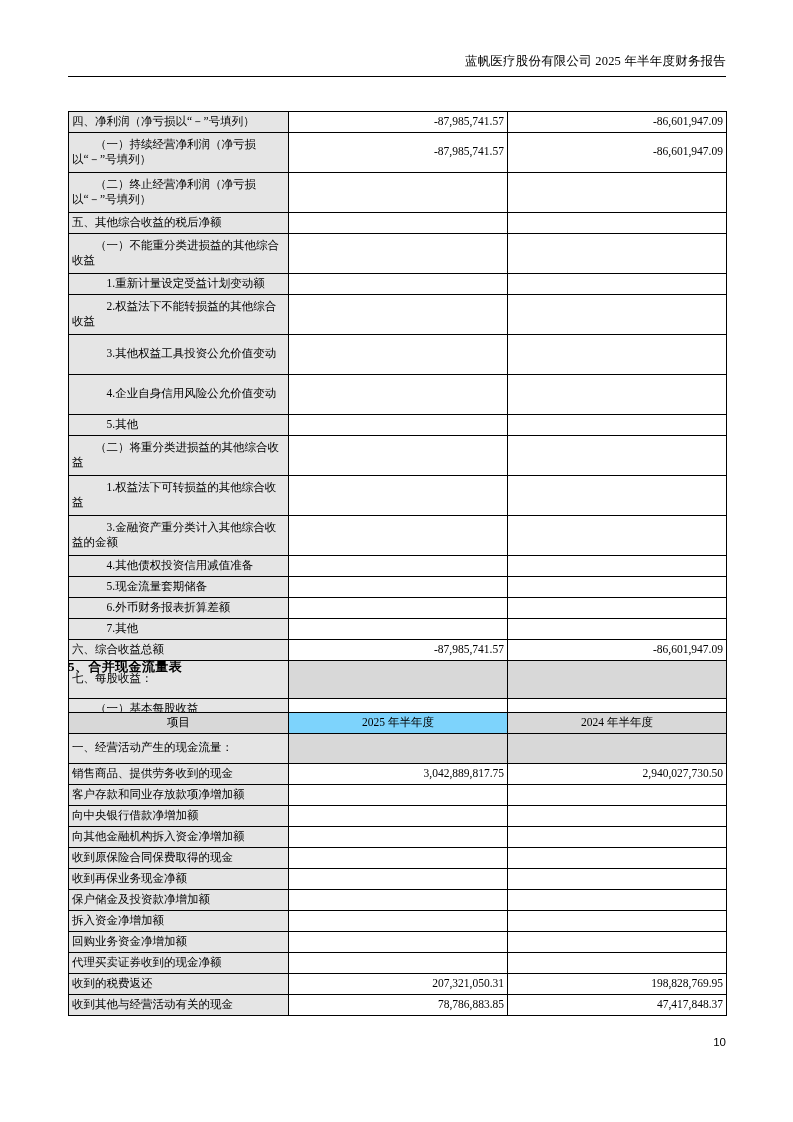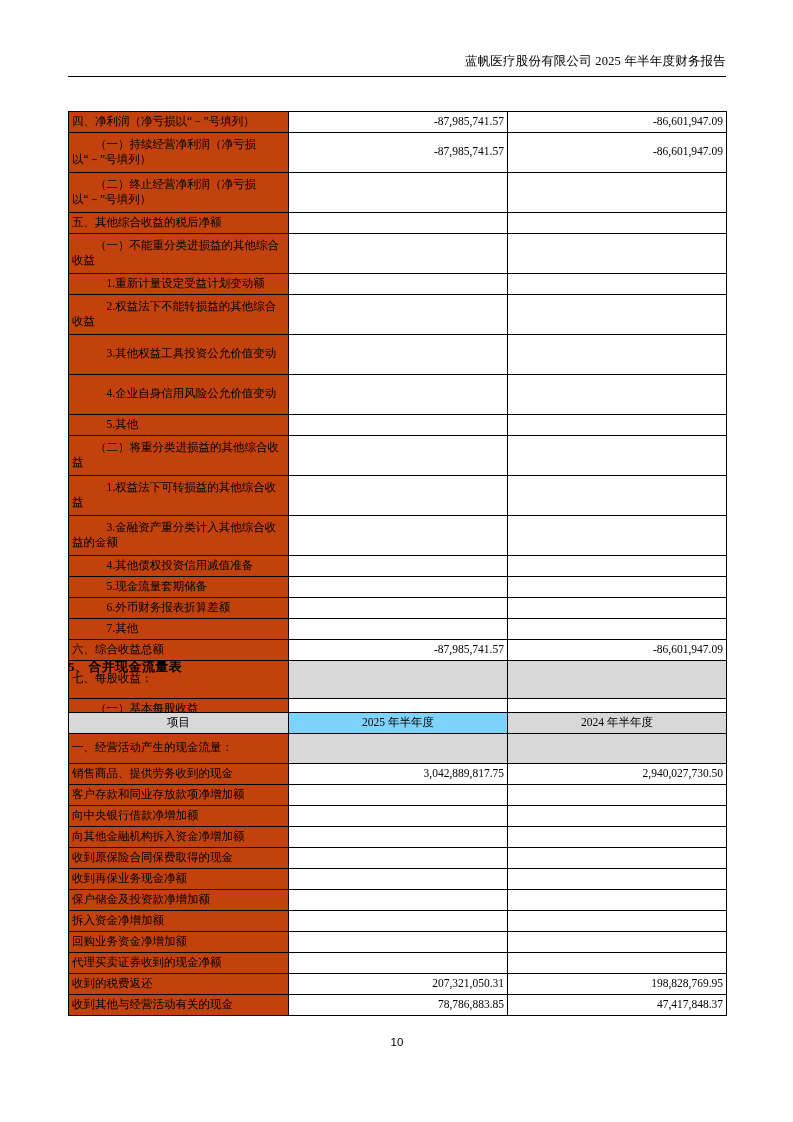--- a/index.html
+++ b/index.html
@@ -52,21 +52,21 @@
   }
   table.fin td {
     border: 1px solid #000000;
     padding: 1px 3px 2px 3px;
     vertical-align: middle;
     line-height: 15.5px;
     font-size: 11.5px;
   }
   td.label {
     width: 220px;
-    background: #c2410c;
+    background: #e5e5e5;
     text-align: left;
   }
   td.val {
     width: 219px;
     background: #ffffff;
     text-align: right;
     padding-right: 5px;
     white-space: nowrap;
   }
   td.val.shaded { background: #d8d8d8; }
@@ -121,21 +121,21 @@
     height: 21px;
   }
   table.cf td.row-tall { height: 30px; }
   table.cf td.row-std  { height: 21px; margin-left: 24px; }
 
   .page-number {
     position: absolute;
     top: 1036px;
     left: 68px;
     width: 658px;
-    text-align: center;
+    text-align: right;
     font-size: 11.5px;
     font-family: "Liberation Sans", sans-serif;
   }
 </style>
 </head>
 <body>
 
 <div class="page">
 
   <div class="page-header">蓝帆医疗股份有限公司 2025 年半年度财务报告</div>

